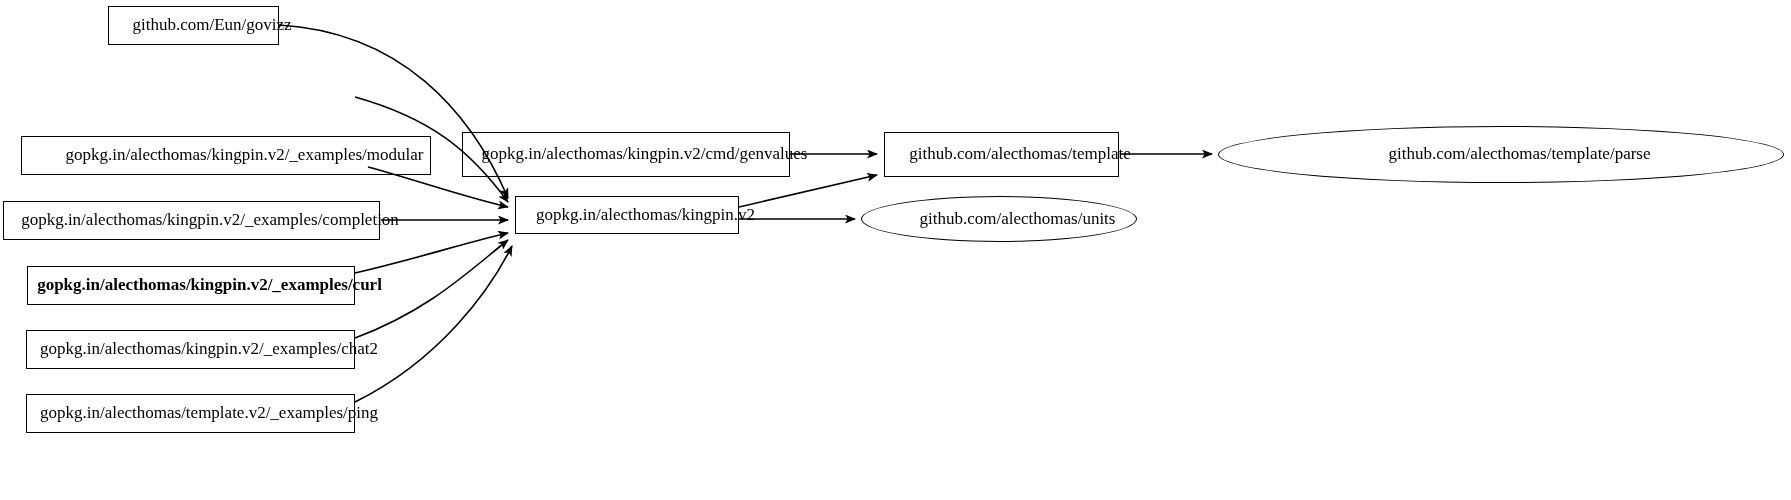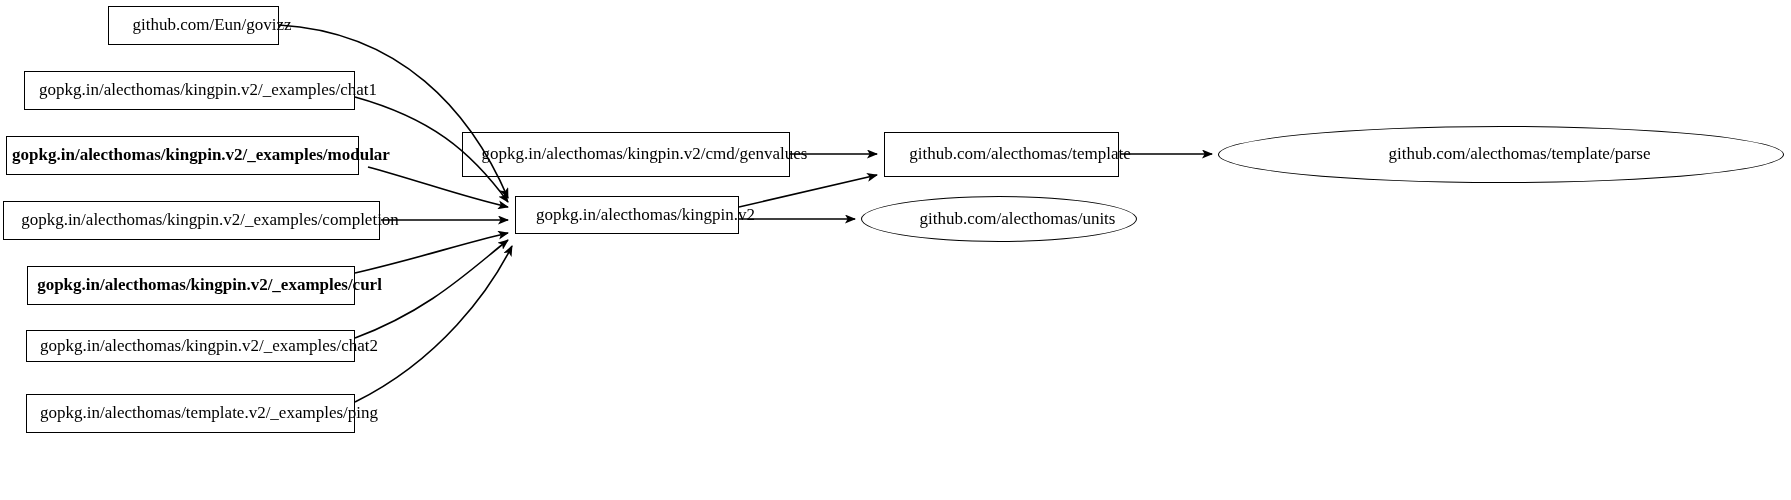--- a/index.html
+++ b/index.html
@@ -83,37 +83,34 @@
       <path d="M739,219 L855,219" marker-end="url(#arrow)"></path>
 
       <path d="M1120,154 L1212,154" marker-end="url(#arrow)"></path>
     </g>
   </svg>
 
   <div class="node box" style="left:108px; top:6px; width:171px; height:39px;">
     <span class="node-label">github.com/Eun/govizz</span>
   </div>
 
-  <div class="node box" style="left:24px; top:71px; width:331px; height:39px;">
-    <span class="node-label">gopkg.in/alecthomas/kingpin.v2/_examples/chat1</span>
-  </div>
 
-  <div class="node box" style="left:6px; top:136px; width:353px; height:39px;font-weight:bold;">
+  <div class="node box" style="left:21px; top:136px; width:410px; height:39px;">
     <span class="node-label">gopkg.in/alecthomas/kingpin.v2/_examples/modular</span>
   </div>
 
   <div class="node box" style="left:3px; top:201px; width:377px; height:39px;">
     <span class="node-label">gopkg.in/alecthomas/kingpin.v2/_examples/completion</span>
   </div>
 
   <div class="node box" style="left:27px; top:266px; width:328px; height:39px;font-weight:bold;">
     <span class="node-label">gopkg.in/alecthomas/kingpin.v2/_examples/curl</span>
   </div>
 
-  <div class="node box" style="left:26px; top:330px; width:329px; height:32px;">
+  <div class="node box" style="left:26px; top:330px; width:329px; height:39px;">
     <span class="node-label">gopkg.in/alecthomas/kingpin.v2/_examples/chat2</span>
   </div>
 
   <div class="node box" style="left:26px; top:394px; width:329px; height:39px;">
     <span class="node-label">gopkg.in/alecthomas/template.v2/_examples/ping</span>
   </div>
 
   <div class="node box" style="left:462px; top:132px; width:328px; height:45px;">
     <span class="node-label">gopkg.in/alecthomas/kingpin.v2/cmd/genvalues</span>
   </div>

